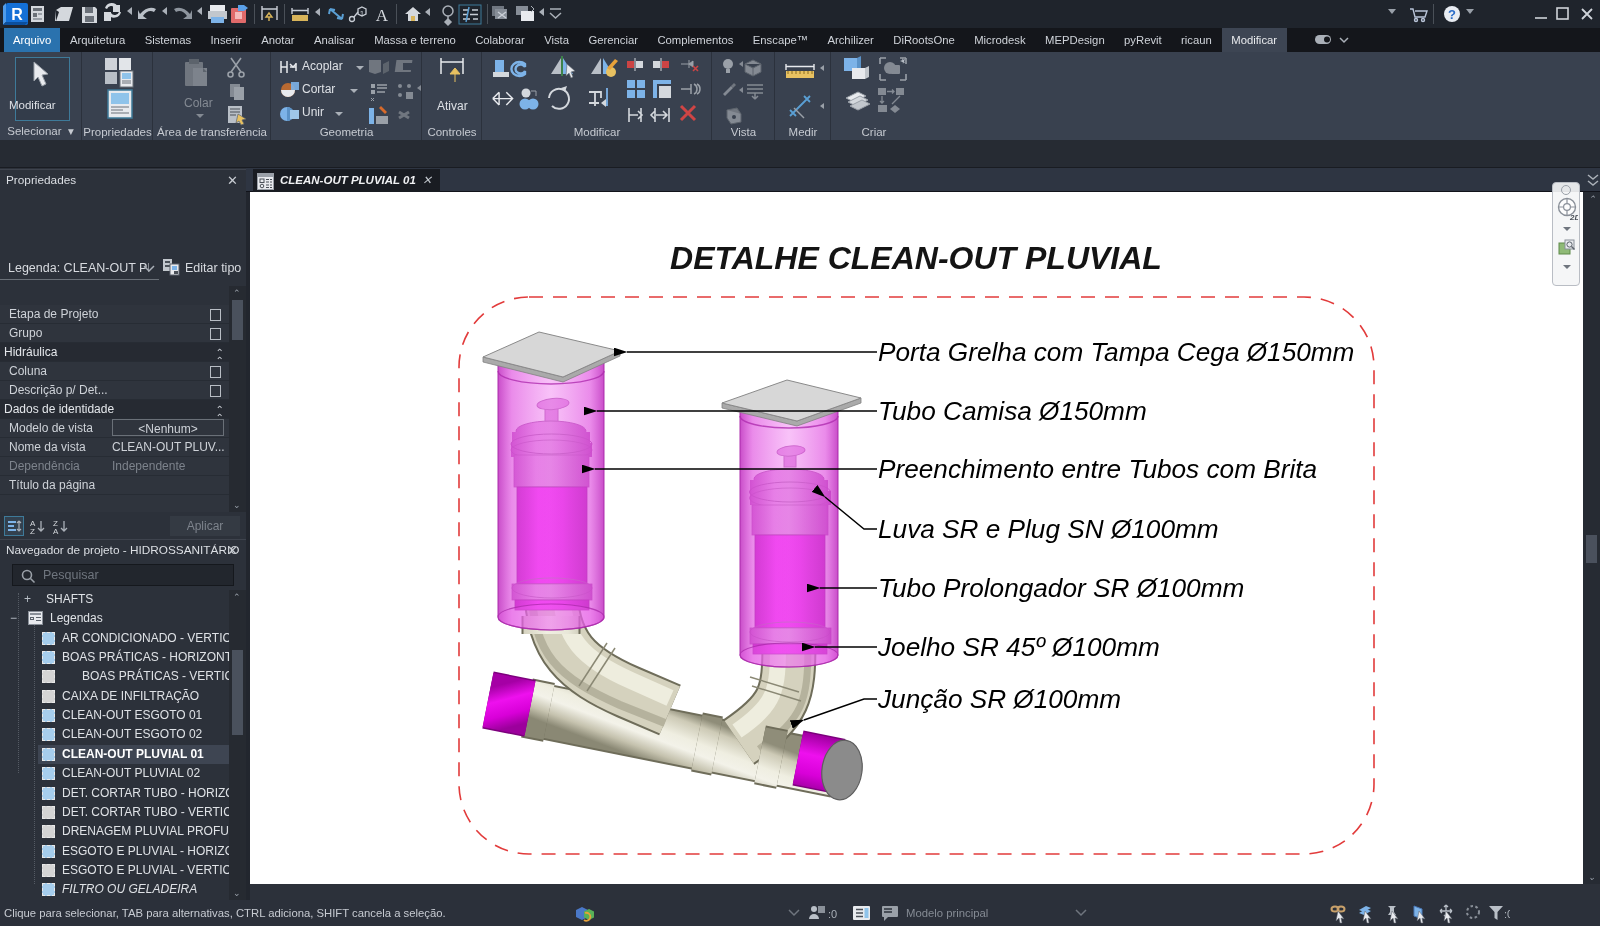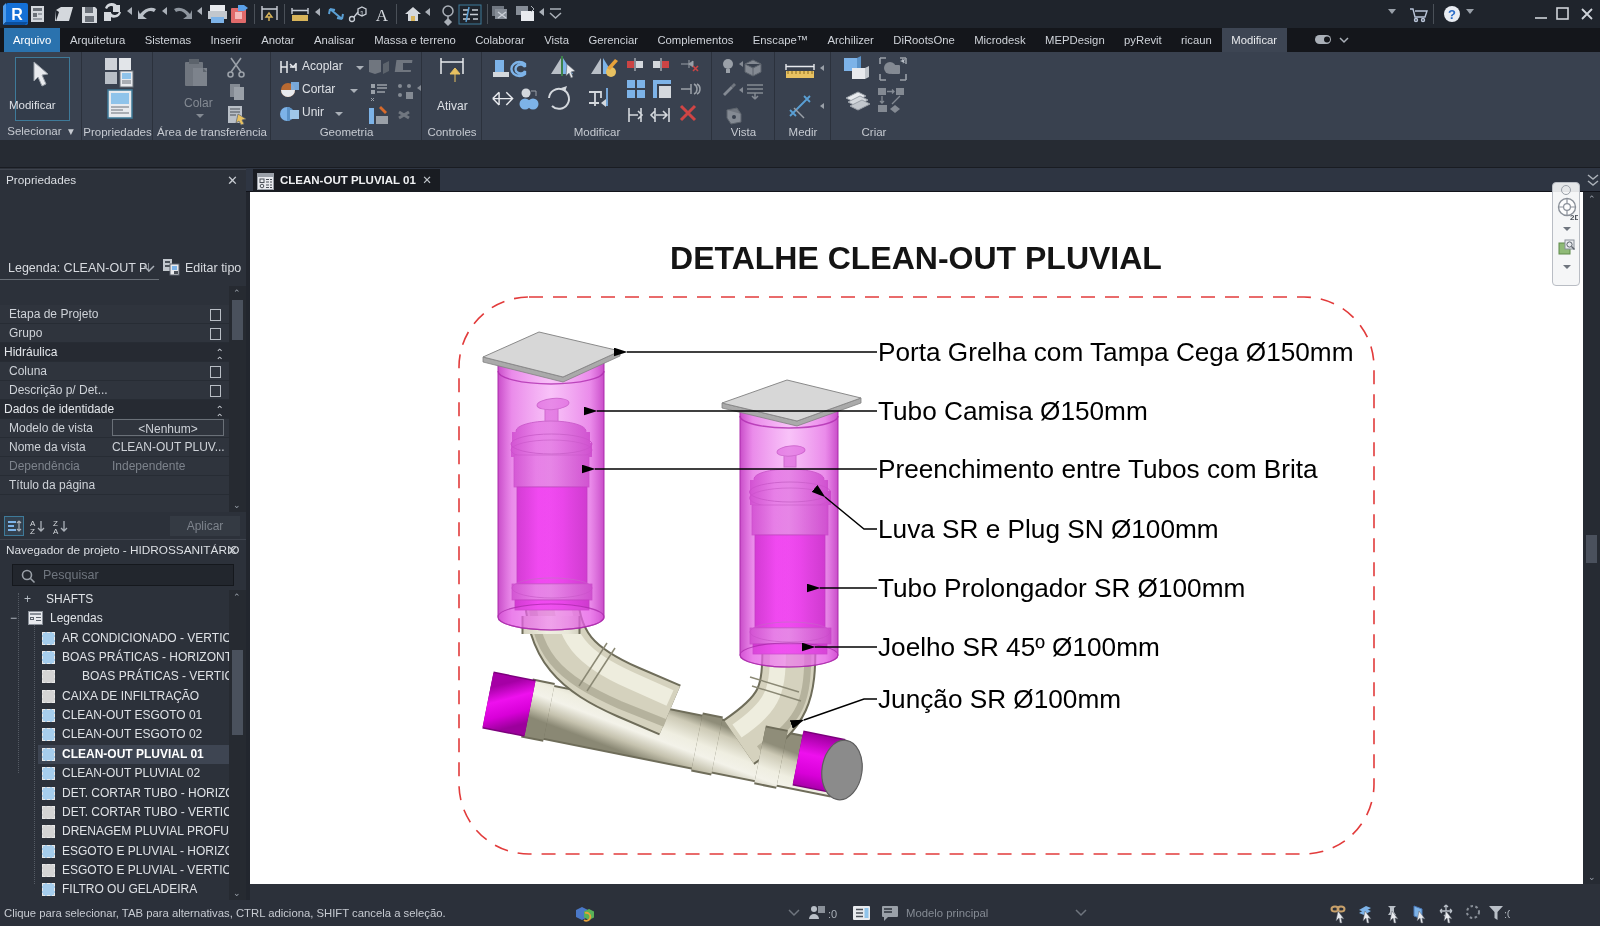--- a/index.html
+++ b/index.html
@@ -31,21 +31,21 @@
   .prow .val { position:absolute; left:112px; top:0; }
   .psec { background:#262a32; color:#e4e7eb; padding-left:4px; }
   .chk { position:absolute; right:8px; top:3.5px; width:11px; height:12px; border:1px solid #b8bdc4; background:#2f343d; }
   .carup { position:absolute; right:5px; top:6px; color:#cdd1d7; font-size:10px; line-height:8px; letter-spacing:0; }
 
   .tree-row { position:absolute; left:0; width:229px; height:19px; line-height:19px; font-size:12px; color:#dfe2e6; white-space:nowrap; overflow:hidden; }
   .ticon { position:absolute; top:3px; width:13px; height:13px; border:1px dashed #e8e8e8; }
   .tblue { background:#a6cdec; }
   .tgray { background:#d4d4d4; }
 
-  #canvasarea { left:246px; top:168px; width:1354px; height:732px; }
+  #canvasarea { left:246px; top:168px; width:1354px; height:732px;font-style:italic; }
   #viewtabstrip { position:absolute; left:0; top:0; width:1354px; height:24px; background:#2e3542; border-bottom:1px solid #11131a;}
   #viewtab { position:absolute; left:7px; top:1px; height:23px; background:#191c22; color:#f0f1f3; font-weight:bold; font-size:11.5px; line-height:23px; padding:0 8px 0 27px; }
   #cv { position:absolute; left:4px; top:24px; width:1333px; height:692px; background:#ffffff; }
   #vscroll { position:absolute; left:1337px; top:24px; width:17px; height:692px; background:#262b33; }
   #hbar { position:absolute; left:4px; top:716px; width:1350px; height:16px; background:#23272f; }
   .sbtn { position:absolute; color:#9aa1ab; font-size:9px; text-align:center; }
 
   #statusbar { left:0; top:900px; width:1600px; height:26px; background:#2b303a; color:#c7cbd2; font-size:11.3px; line-height:26px; }
   .sic { position:absolute; }
 </style>
@@ -584,21 +584,21 @@
       <div class="tree-row" style="top:673.5500000000003px;">
         <span class="ticon tblue" style="left:42px;"></span>
         <span style="position:absolute;left:62px;top:0;">ESGOTO E PLUVIAL - HORIZONTA</span>
       </div>
       <div class="tree-row" style="top:692.9000000000003px;">
         <span class="ticon tgray" style="left:42px;"></span>
         <span style="position:absolute;left:62px;top:0;">ESGOTO E PLUVIAL - VERTICAL</span>
       </div>
       <div class="tree-row" style="top:712.2500000000003px;">
         <span class="ticon tblue" style="left:42px;"></span>
-        <span style="position:absolute;left:62px;top:0;">FILTRO OU GELADEIRA</span>
+        <span style="position:absolute;left:62px;top:0;font-style:italic;">FILTRO OU GELADEIRA</span>
       </div>
     </div>
 
     <div class="abs" style="left:229px;top:422px;width:17px;height:310px;background:#262a31;">
       <div class="sbtn" style="left:4px;top:2px;">⌃</div>
       <div class="abs" style="left:3px;top:60px;width:11px;height:85px;background:#4a515d;"></div>
       <div class="sbtn" style="left:4px;top:298px;">⌄</div>
     </div>
   </div>
 

